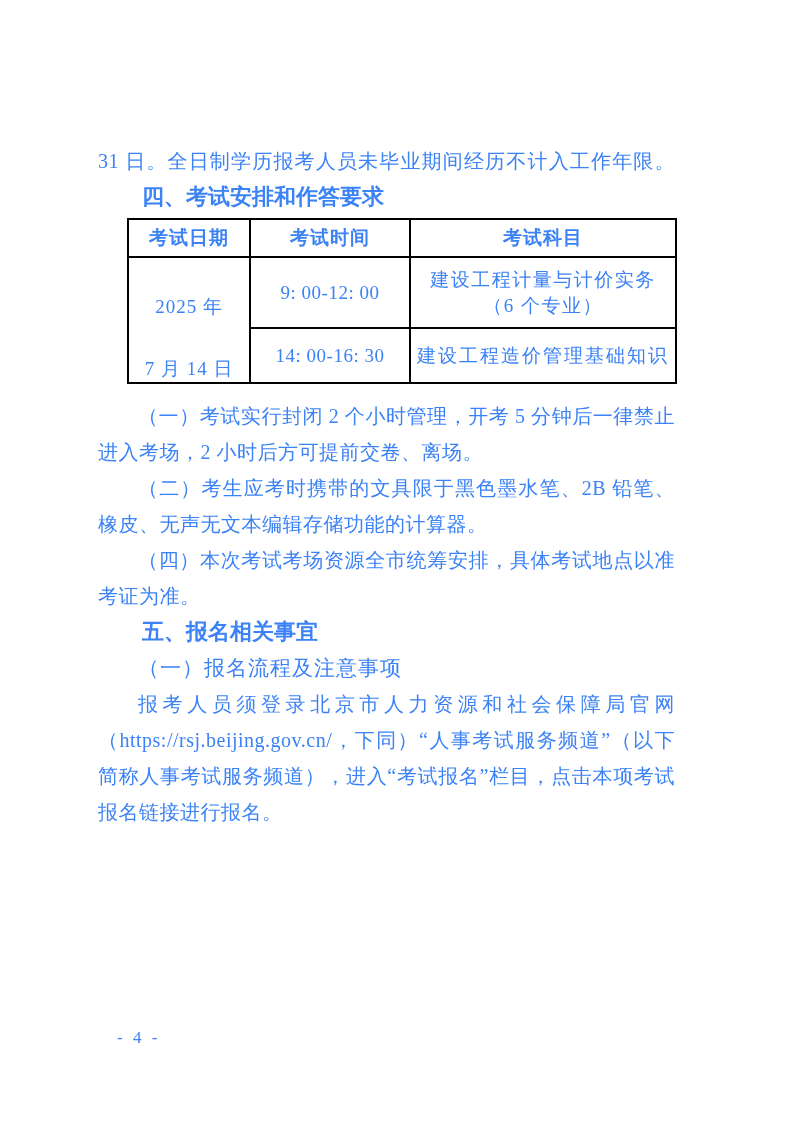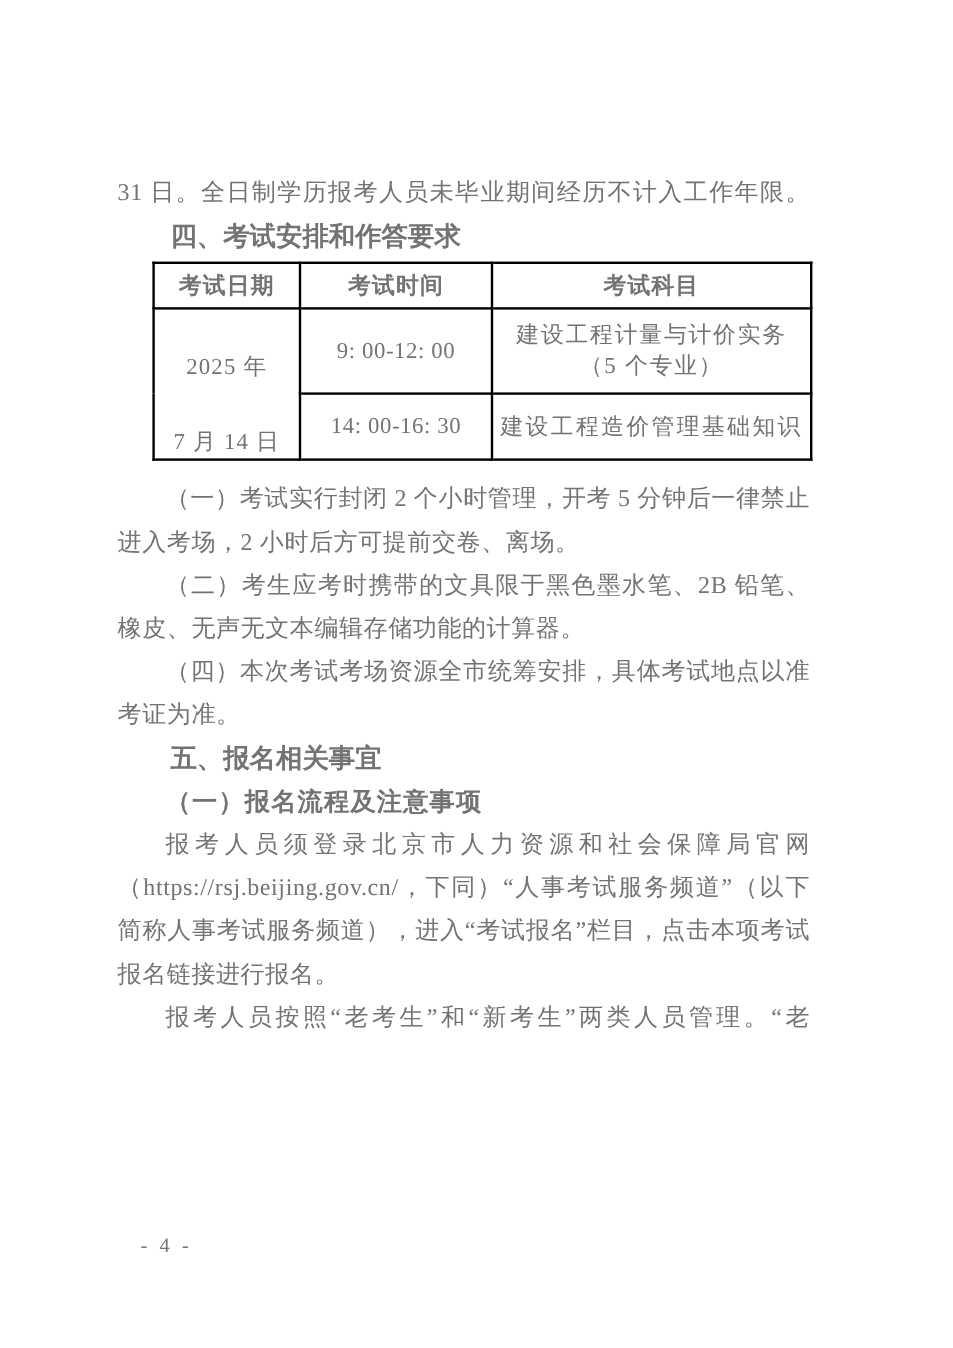--- a/index.html
+++ b/index.html
@@ -5,21 +5,21 @@
   html, body {
     margin: 0;
     padding: 0;
     background: #ffffff;
   }
   .page {
     position: relative;
     width: 794px;
     height: 1123px;
     background: #ffffff;
-    color: #737373;
+    color: #3b82f6;
     font-family: "Liberation Serif", serif;
     overflow: hidden;
   }
   .content {
     position: absolute;
     left: 98px;
     top: 143px;
     width: 577px;
   }
   p { margin: 0; }
@@ -42,21 +42,20 @@
     font-weight: bold;
     font-size: 22px;
     line-height: 36px;
     margin: 0 0 0 44px;
   }
   .sub-heading {
     font-size: 21px;
     line-height: 36px;
     margin: 0 0 0 40px;
     letter-spacing: 1px;
-    font-weight: bold;
   }
   table.exam-table {
     border-collapse: collapse;
     margin: 3px 0 14px 29px;
     width: 548px;
     table-layout: fixed;
   }
   table.exam-table, table.exam-table th, table.exam-table td {
     border: 2px solid #000000;
   }
@@ -111,21 +110,21 @@
       <tr class="row-morning">
         <td rowspan="2" class="date-cell">
           <span class="cell-line">2025 年</span>
           <span class="cell-line">7 月 14 日</span>
         </td>
         <td>
           <span class="time-text">9: 00-12: 00</span>
         </td>
         <td>
           <span class="cell-line">建设工程计量与计价实务</span>
-          <span class="cell-line">（5 个专业）</span>
+          <span class="cell-line">（6 个专业）</span>
         </td>
       </tr>
       <tr class="row-afternoon">
         <td>
           <span class="time-text">14: 00-16: 30</span>
         </td>
         <td>
           <span class="subject-single">建设工程造价管理基础知识</span>
         </td>
       </tr>
@@ -138,18 +137,17 @@
 
 
     <p class="p-body">（四）本次考试考场资源全市统筹安排，具体考试地点以准考证为准。</p>
 
     <p class="sec-heading">五、报名相关事宜</p>
 
     <p class="sub-heading">（一）报名流程及注意事项</p>
 
     <p class="p-body">报考人员须登录北京市人力资源和社会保障局官网（https://rsj.beijing.gov.cn/，下同）“人事考试服务频道”（以下简称人事考试服务频道），进入“考试报名”栏目，点击本项考试报名链接进行报名。</p>
 
-    <p class="p-body p-fill-last">报考人员按照“老考生”和“新考生”两类人员管理。“老</p>
 
   </div>
 
   <div class="page-number">- 4 -</div>
 </div>
 
 </body></html>

